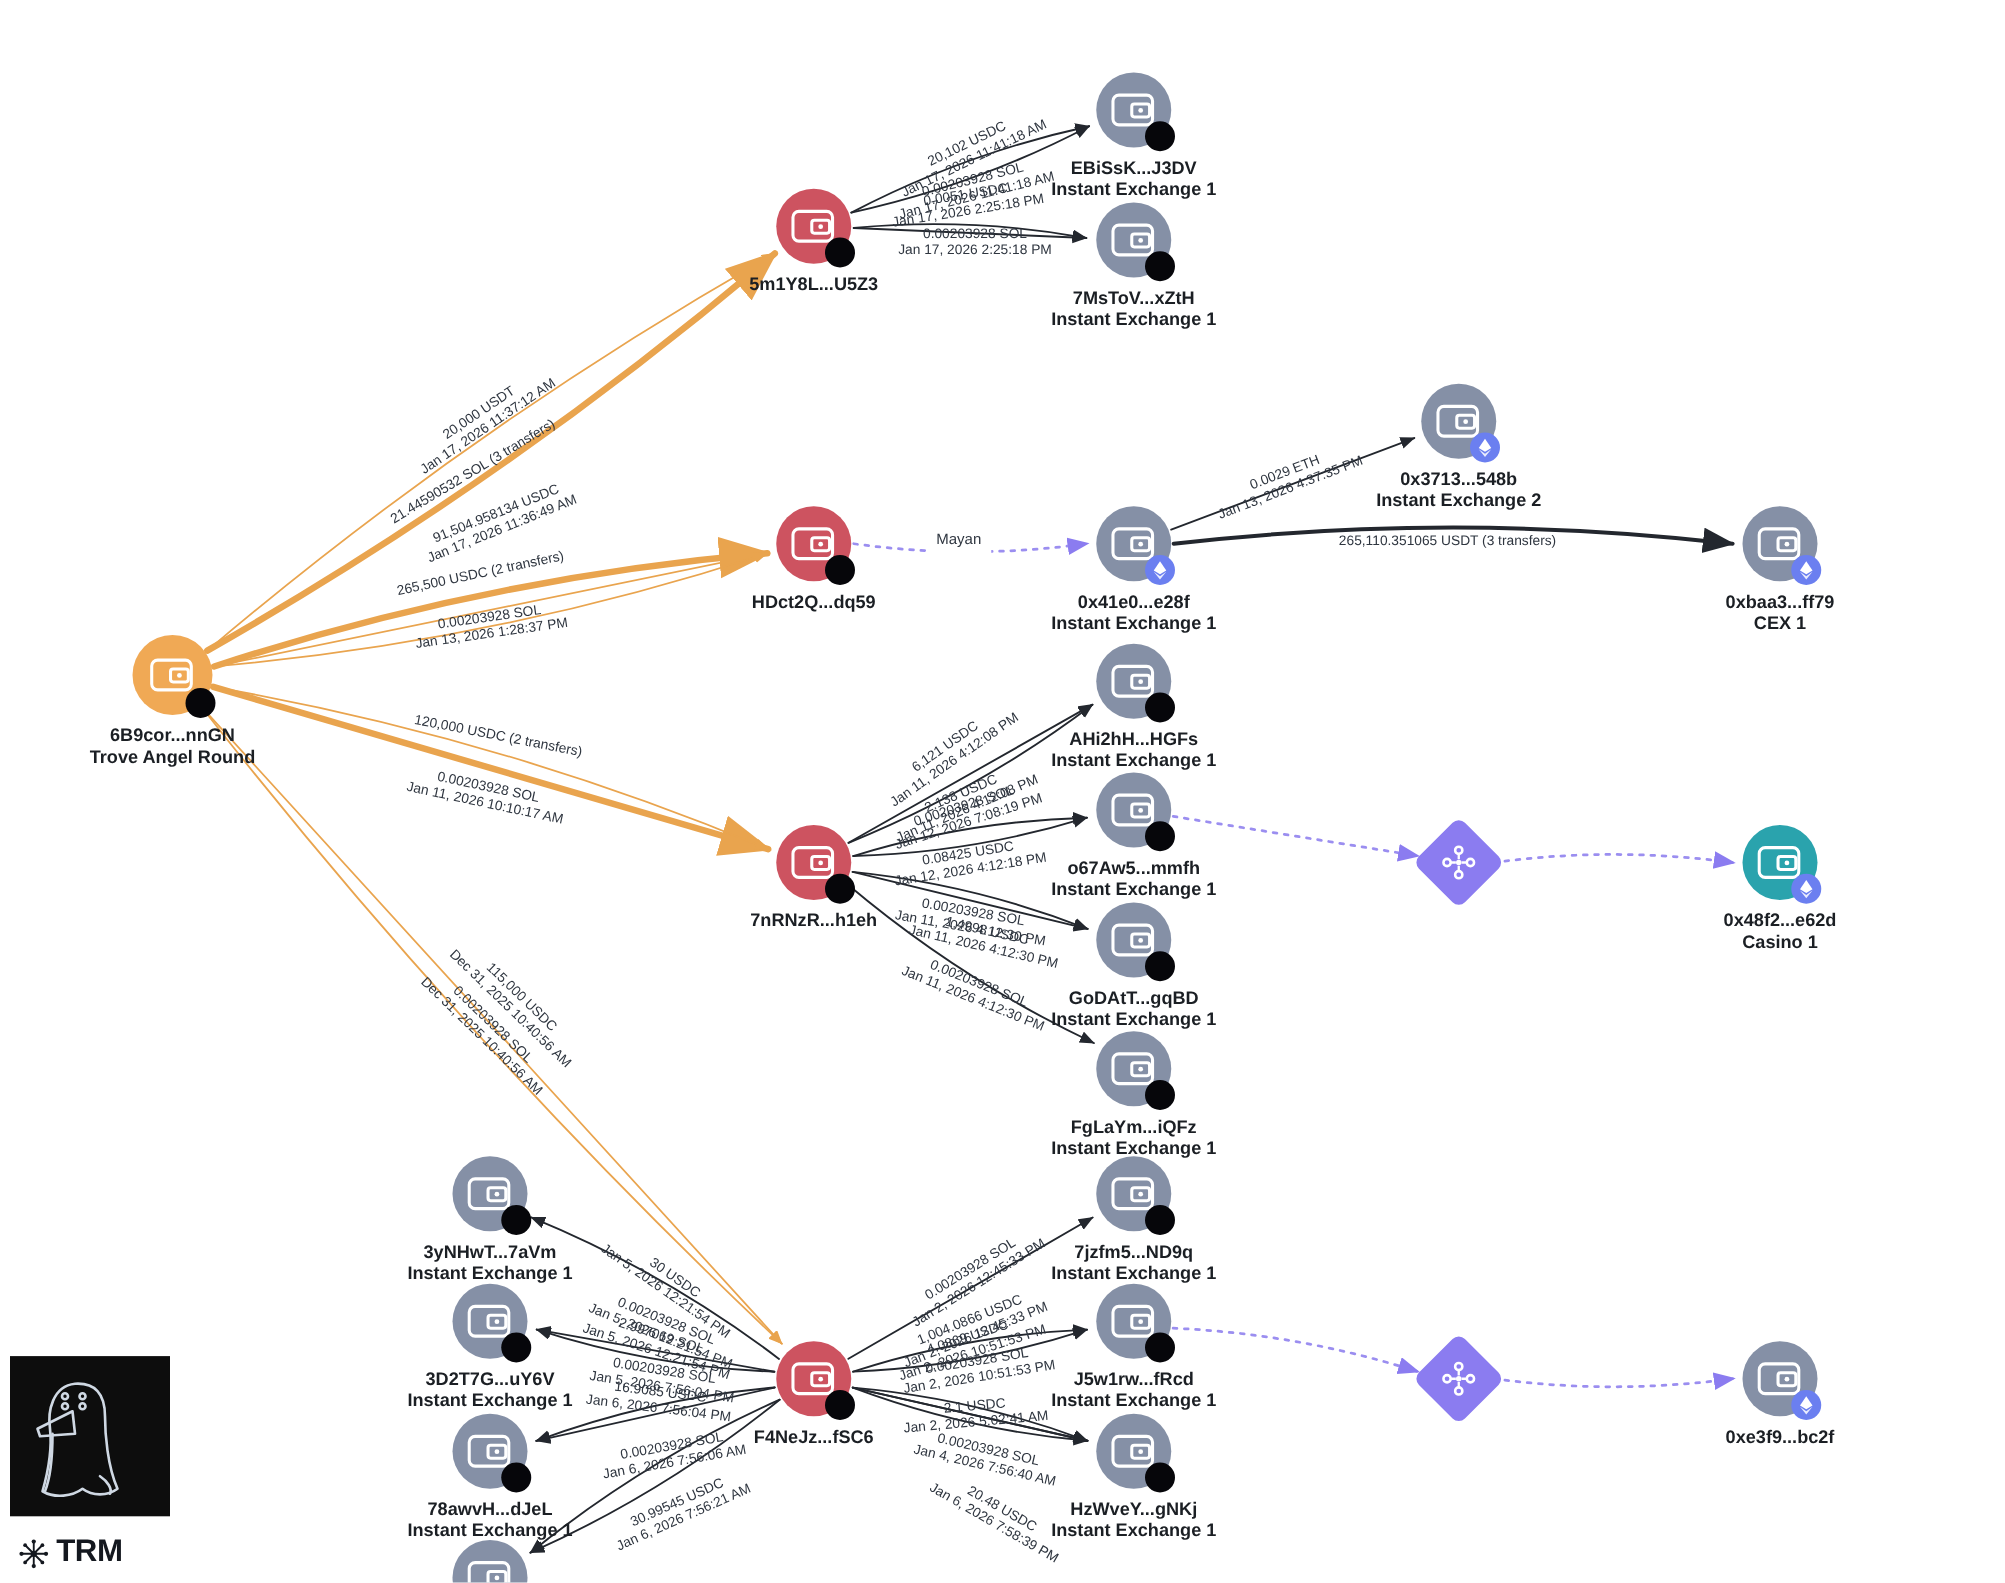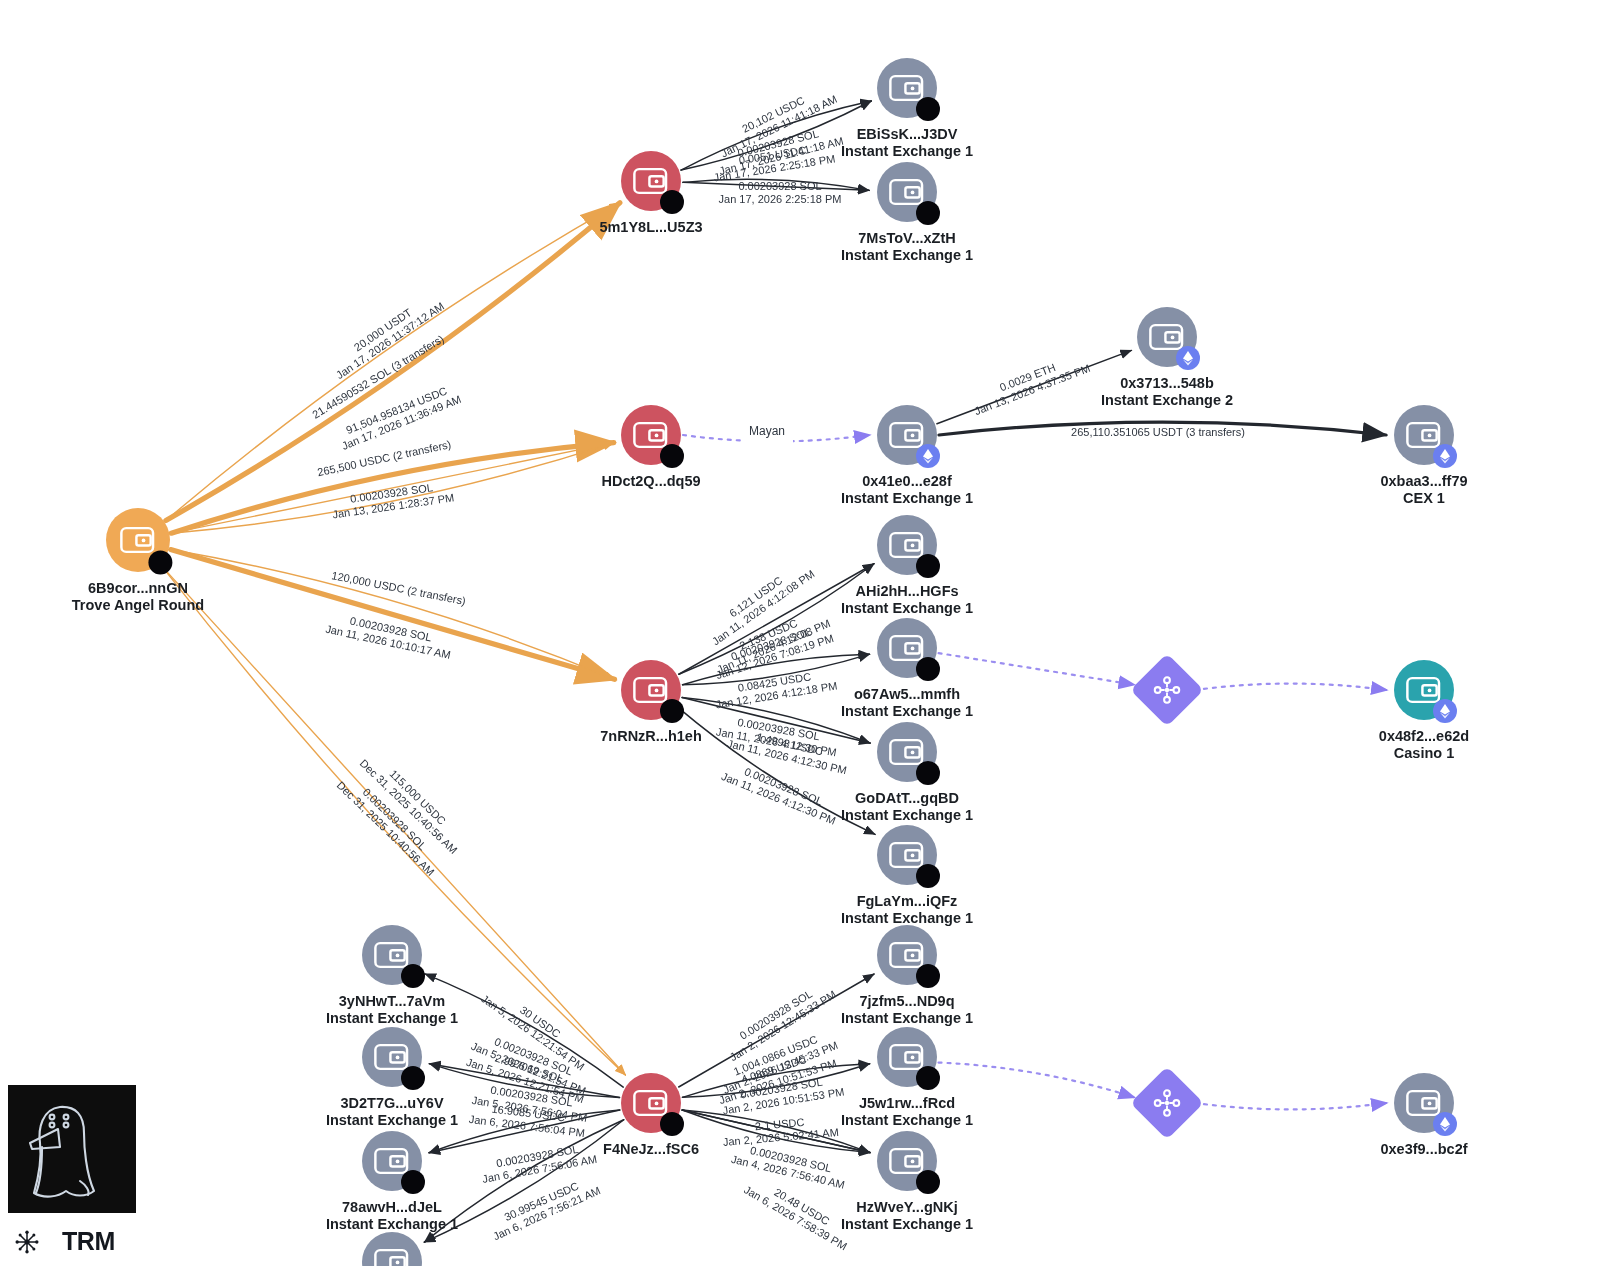--- a/index.html
+++ b/index.html
@@ -6,21 +6,21 @@
   html,body{margin:0;padding:0;background:#ffffff;}
   body{width:1604px;height:1266px;position:relative;overflow:hidden;
        font-family:"Liberation Sans","DejaVu Sans",sans-serif;}
   #graph{position:absolute;inset:0;width:1604px;height:1266px;}
   .edge-label{font-size:11px;fill:#2f3640;font-weight:400;}
   .edge-label-bridge{font-size:12px;fill:#2f3640;}
   .node-label{font-size:14.5px;font-weight:bold;fill:#1b1f24;text-anchor:middle;}
   .node-sub{font-size:14.5px;font-weight:bold;fill:#1b1f24;text-anchor:middle;}
   #brand{position:absolute;left:8px;bottom:10px;width:150px;}
   #penguin-tile{width:128px;height:128px;background:#0d0d0d;display:block;}
-  #trm-row{display:flex;align-items:center;gap:22px;margin-top:14px;padding-left:6px;}
+  #trm-row{display:flex;align-items:flex-end;gap:5px;margin-top:14px;padding-left:6px;}
   #trm-text{font-size:25px;font-weight:bold;color:#14181f;letter-spacing:-0.4px;
             font-family:"Liberation Sans","DejaVu Sans",sans-serif;}
 </style>
 </head>
 <body>
 
 <svg id="graph" viewBox="0 0 1604 1266">
   <defs>
     <marker id="arrowDark" markerWidth="9" markerHeight="9" refX="7.4" refY="3.2" orient="auto">
       <path d="M0,0 L8,3.2 L0,6.4 z" fill="#23272e"></path>

